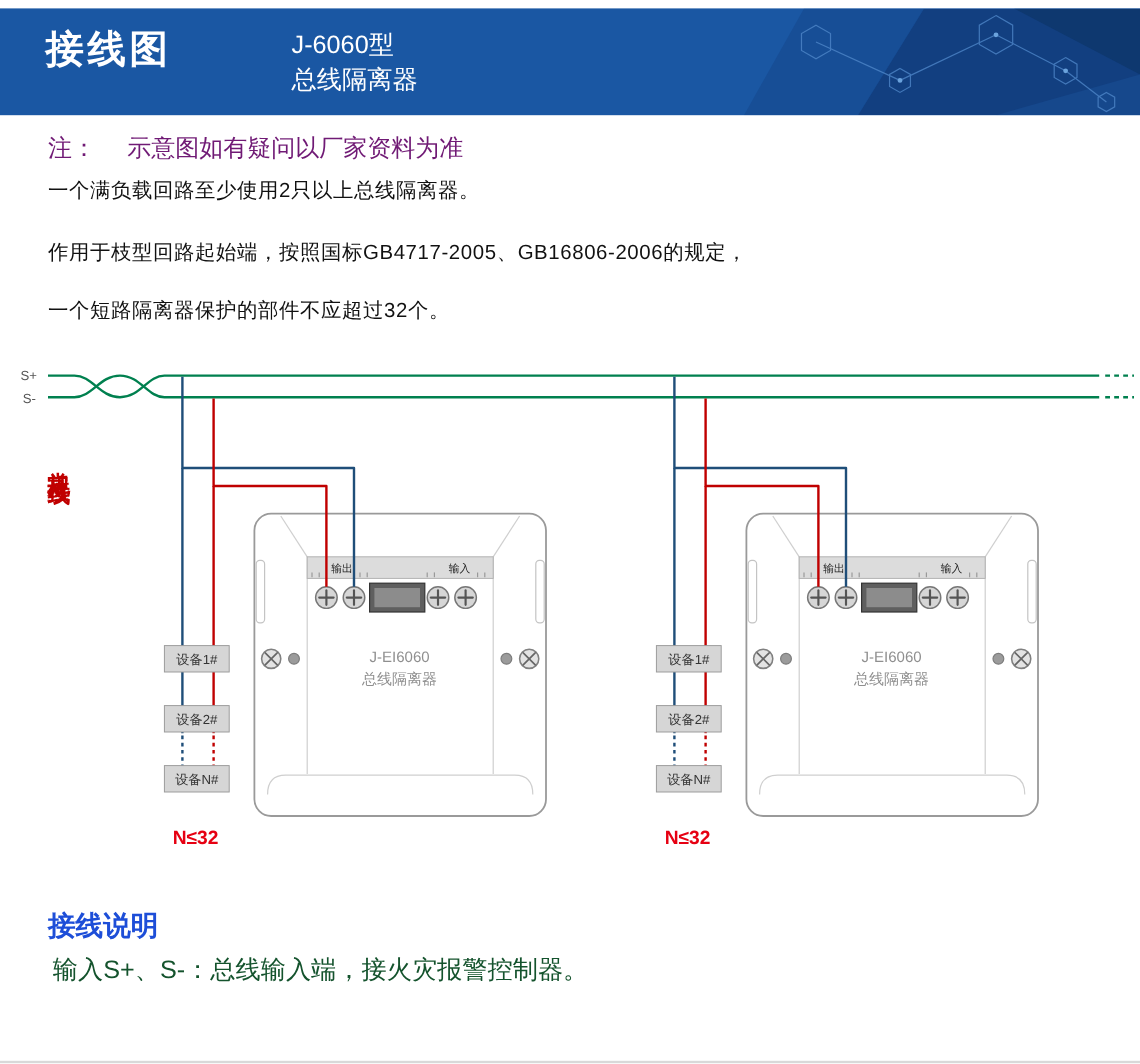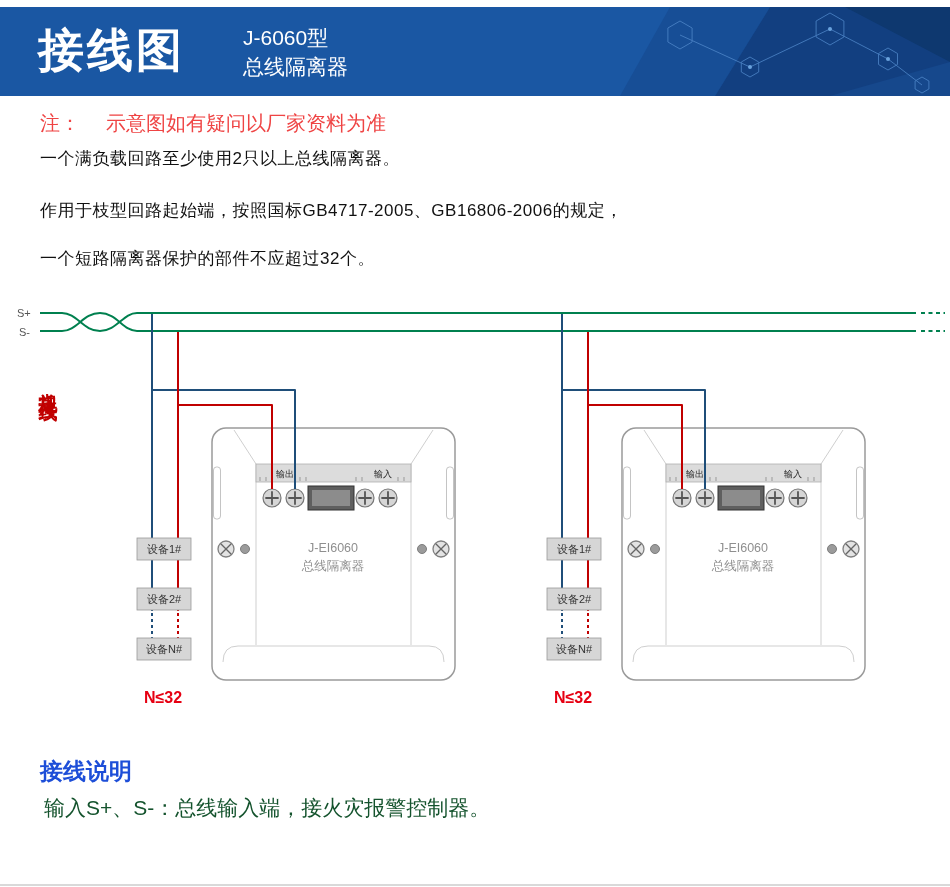--- a/index.html
+++ b/index.html
@@ -1,24 +1,24 @@
 <!DOCTYPE html>
 <html><head>
 <meta charset="utf-8">
 <style>
   html,body{margin:0;padding:0;background:#fff;}
   .page{position:relative;width:950px;height:887px;background:#fff;overflow:hidden;
         font-family:"Liberation Sans","DejaVu Sans",sans-serif;}
   
   .header{position:absolute;left:0;top:7px;width:950px;height:89px;background:#1a57a3;overflow:hidden;}
   .header-deco{position:absolute;right:0;top:0;}
-  .header-title{position:absolute;left:38px;top:13px;font-size:46px;font-weight:bold;color:#fff;letter-spacing:3px;}
+  .header-title{position:absolute;left:38px;top:13px;font-size:32px;font-weight:bold;color:#fff;letter-spacing:3px;}
   .header-sub{position:absolute;left:243px;top:16px;color:#fff;font-size:21px;line-height:29px;}
   
-  .note{position:absolute;left:40px;top:110px;font-size:20px;color:#ef4444;white-space:nowrap;}
+  .note{position:absolute;left:40px;top:110px;font-size:20px;color:#701a75;white-space:nowrap;}
   .note-text{margin-left:26px;}
   .para{position:absolute;left:40px;font-size:17px;color:#111;letter-spacing:.5px;white-space:nowrap;}
   .p1{top:147px}.p2{top:199px}.p3{top:247px}
   
   .side-label{position:absolute;left:35px;top:377px;writing-mode:vertical-rl;text-orientation:upright;
               font-size:19px;font-weight:bold;color:#c00000;letter-spacing:3px;}
   
   .diagram{position:absolute;left:0;top:0;pointer-events:none;}
   .gline{stroke:#00804f;stroke-width:2;fill:none;}
   .gdash{stroke-dasharray:4,3.5;}

